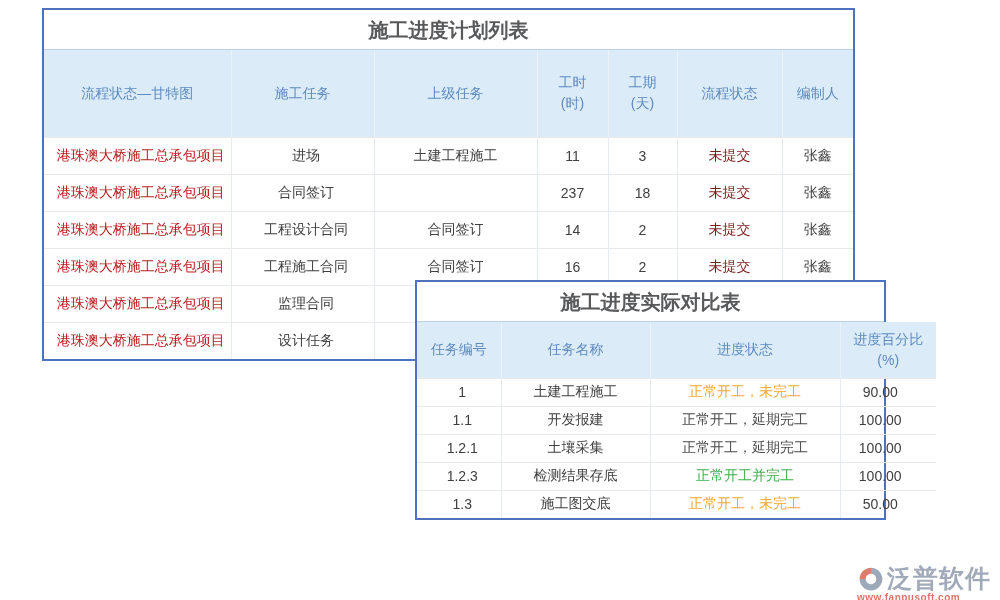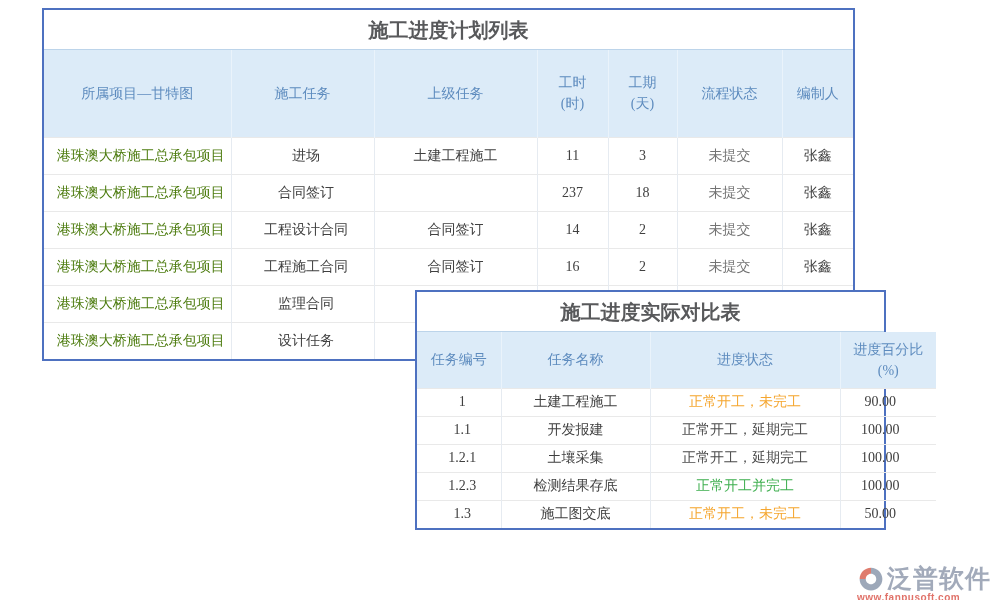--- a/index.html
+++ b/index.html
@@ -7,24 +7,23 @@
     width: 1000px; height: 600px;
     background: #ffffff;
     font-family: "Liberation Sans", "DejaVu Sans", sans-serif;
     overflow: hidden;
     position: relative;
   }
   .tbl-wrap {
     position: absolute;
     background: #ffffff;
     border: 2px solid #4e71c0;
-    font-family: Liberation Serif, serif;
   }
   #plan-wrap { left: 42px; top: 8px; width: 813px; z-index: 1; }
-  #compare-wrap { left: 415px; top: 290px; width: 471px; z-index: 5; }
+  #compare-wrap { left: 415px; top: 280px; width: 471px; z-index: 5; }
   .tbl-title {
     height: 40px; line-height: 40px;
     text-align: center;
     font-size: 20px; font-weight: bold;
     color: #58595b;
     background: #ffffff;
     border-bottom: 1px solid #bcd4ea;
   }
   table.grid {
     width: 100%;
@@ -51,22 +50,22 @@
     border-top: 1px solid #e9e9e9;
     text-align: center;
     overflow: hidden;
     white-space: nowrap;
   }
   table.grid td:not(:last-child) { border-right: 1px solid #e6ebf1; }
   #plan-wrap td { height: 37px; }
   #compare-wrap td { height: 28px; }
   td.al { text-align: left; padding-left: 7px; }
   td.ar { text-align: right; padding-right: 16px; margin-left: 16px; }
-  .proj-link { color: #4d7c0f; cursor: pointer; }
-  .status-link { color: #737373; cursor: pointer; }
+  .proj-link { color: #b91c1c; cursor: pointer; }
+  .status-link { color: #7f1d1d; cursor: pointer; }
   
   #watermark {
     position: absolute;
     left: 857px; top: 548px;
     z-index: 20;
     opacity: 0.8;
     pointer-events: none;
     width: 143px;
     margin-top: 14px;
   }
@@ -96,21 +95,21 @@
       <col style="width:187px">
         <col style="width:143px">
         <col style="width:163px">
       <col style="width:71px">
         <col style="width:69px">
         <col style="width:105px">
         <col style="width:71px">
     </colgroup>
     <thead>
       <tr>
-        <th>所属项目—甘特图</th>
+        <th>流程状态—甘特图</th>
         <th>施工任务</th>
         <th>上级任务</th>
         <th>工时
 (时)</th>
         <th>工期
 (天)</th>
         <th>流程状态</th>
         <th>编制人</th>
       </tr>
     </thead>

